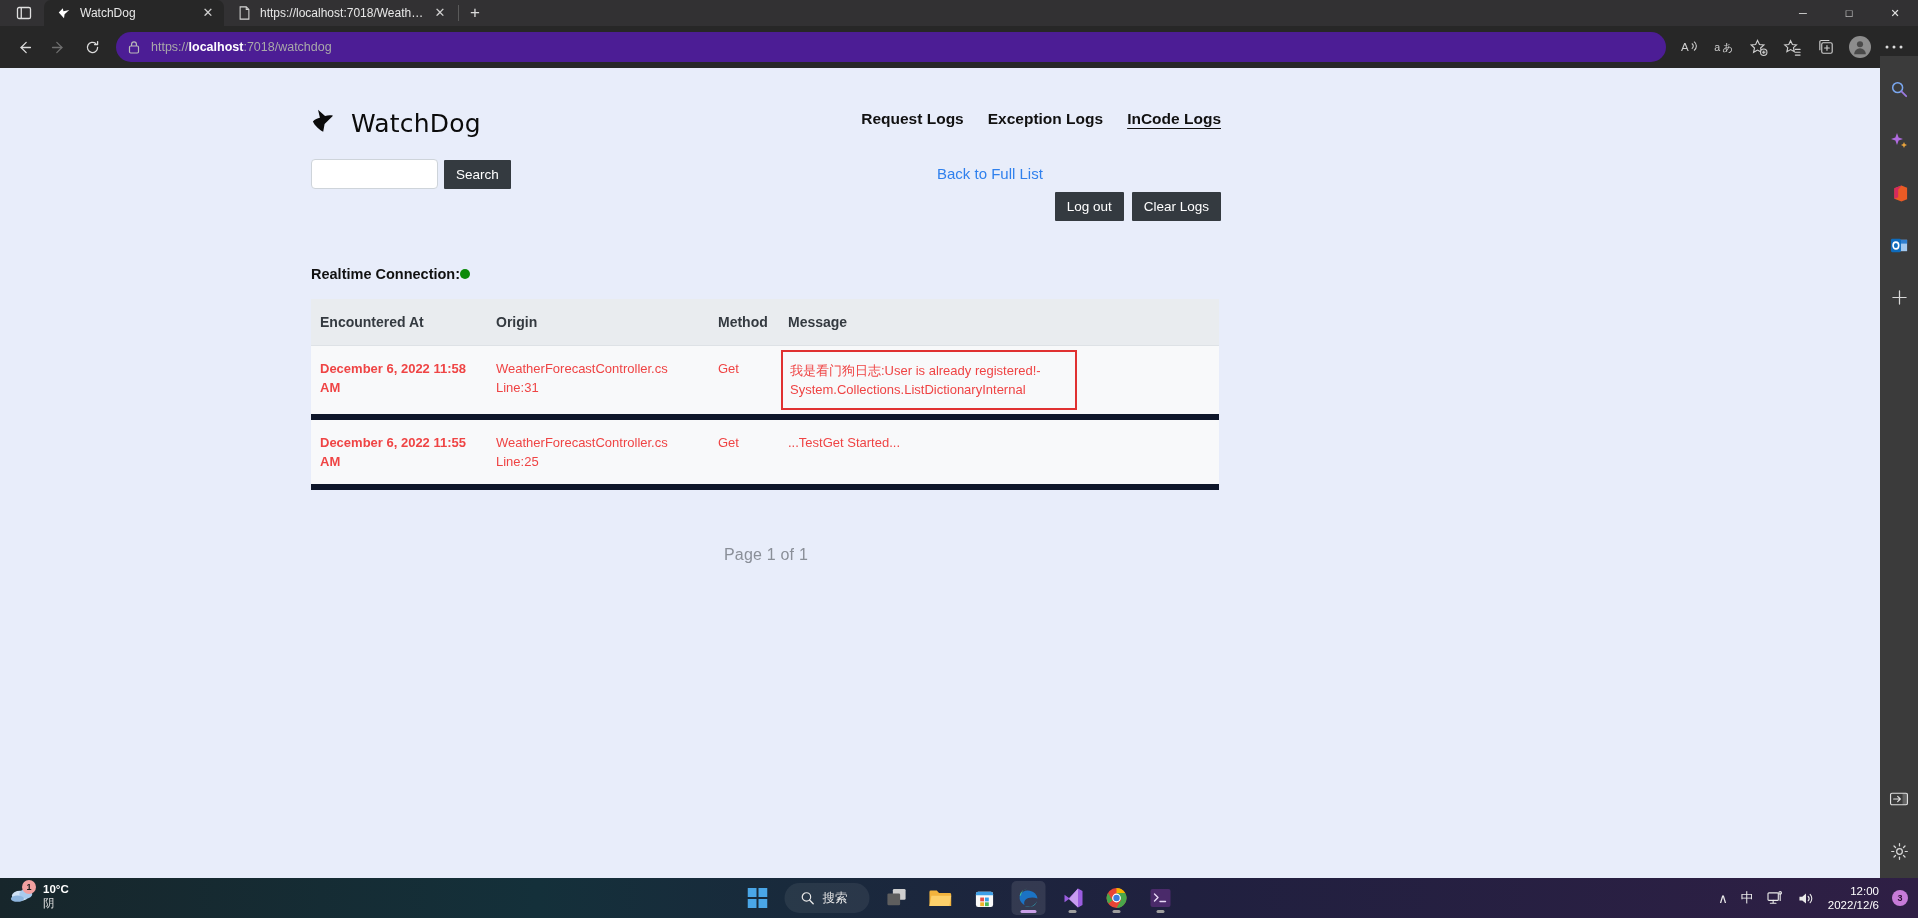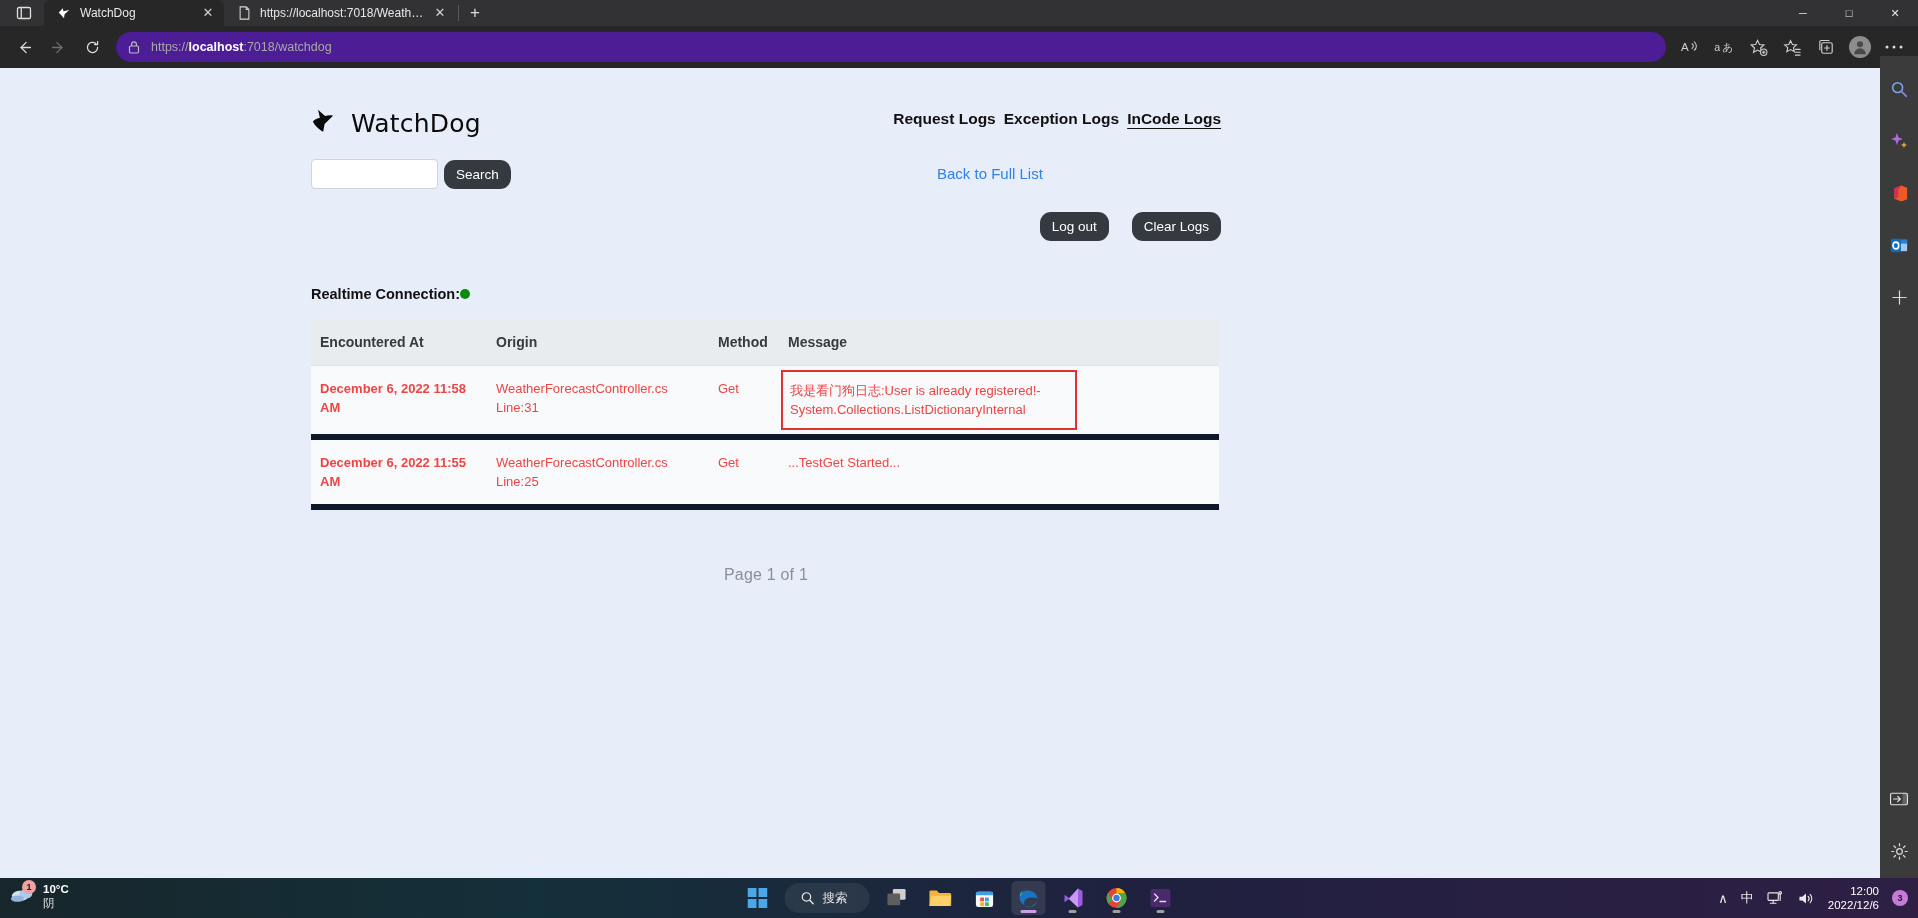--- a/index.html
+++ b/index.html
@@ -46,31 +46,31 @@
   .urltext b { color:#ffffff; font-weight:600; }
   .avatar { width:22px; height:22px; border-radius:50%; background:#8d8d8d; display:flex; align-items:center; justify-content:center; }
 
   
   .viewport { position:absolute; left:0; top:68px; width:1880px; height:810px; background:#e8edfa; overflow:hidden; }
   .container { position:absolute; left:311px; top:22px; width:910px; }
 
   .brandrow { display:flex; align-items:flex-start; justify-content:space-between; }
   .brand { display:flex; align-items:center; gap:10px; padding-top:16px; }
   .brand .word { font-size:25px; color:#0b0b0b; letter-spacing:.2px; font-family:"DejaVu Sans", sans-serif; }
-  .nav { display:flex; gap:8px; padding-top:20px; }
+  .nav { display:flex; gap:24px; padding-top:20px; }
   .nav a { font-size:15.5px; font-weight:bold; color:#111; text-decoration:none; }
   .nav a.active { text-decoration:underline; text-underline-offset:4px; }
 
   .searchrow { display:flex; align-items:flex-start; justify-content:space-between; margin-top:19px; }
   .searchgrp { display:flex; align-items:center; gap:6px; }
   .searchinput { width:127px; height:30px; border:1px solid #ced4da; border-radius:4px; background:#fff; outline:none; font-size:13px; padding:0 8px; }
-  .btn-dark { background:#343a40; color:#fff; border:none; border-radius:11px; font-size:13.5px; padding:7px 12px; cursor:pointer; font-family:"Liberation Sans", sans-serif; }
+  .btn-dark { background:#343a40; color:#fff; border:none; border-radius:1px; font-size:13.5px; padding:7px 12px; cursor:pointer; font-family:"Liberation Sans", sans-serif; }
   .rightgrp { display:flex; flex-direction:column; align-items:flex-start; gap:10px; padding-top:6px; width:292px; }
   .rightgrp .fulllist { font-size:15px; color:#2f80ed; text-decoration:none; align-self:flex-start; margin-left:8px; }
-  .btnrow { display:flex; gap:23px; align-self:flex-end;margin-top:20px; }
+  .btnrow { display:flex; gap:8px; align-self:flex-end; }
 
   .realtime { margin-top:45px; font-size:14.5px; font-weight:bold; color:#111; display:flex; align-items:center; }
   .dot { width:10px; height:10px; border-radius:50%; background:#0a8a0a; display:inline-block; }
 
   table.logs { width:908px; margin-top:17px; border-collapse:collapse; table-layout:fixed; background:#f8f9fa;padding-left:48px; }
   table.logs th {
     background:#e9ecef; color:#343a40; text-align:left; font-size:14px; font-weight:bold;
     padding:15px 10px 15px 9px; border-bottom:1px solid #dee2e6;
   }
   table.logs td { font-size:13px; color:#ef4444; padding:13px 10px 13px 9px; border-bottom:6px solid #0f172a; vertical-align:top; line-height:19px; }

